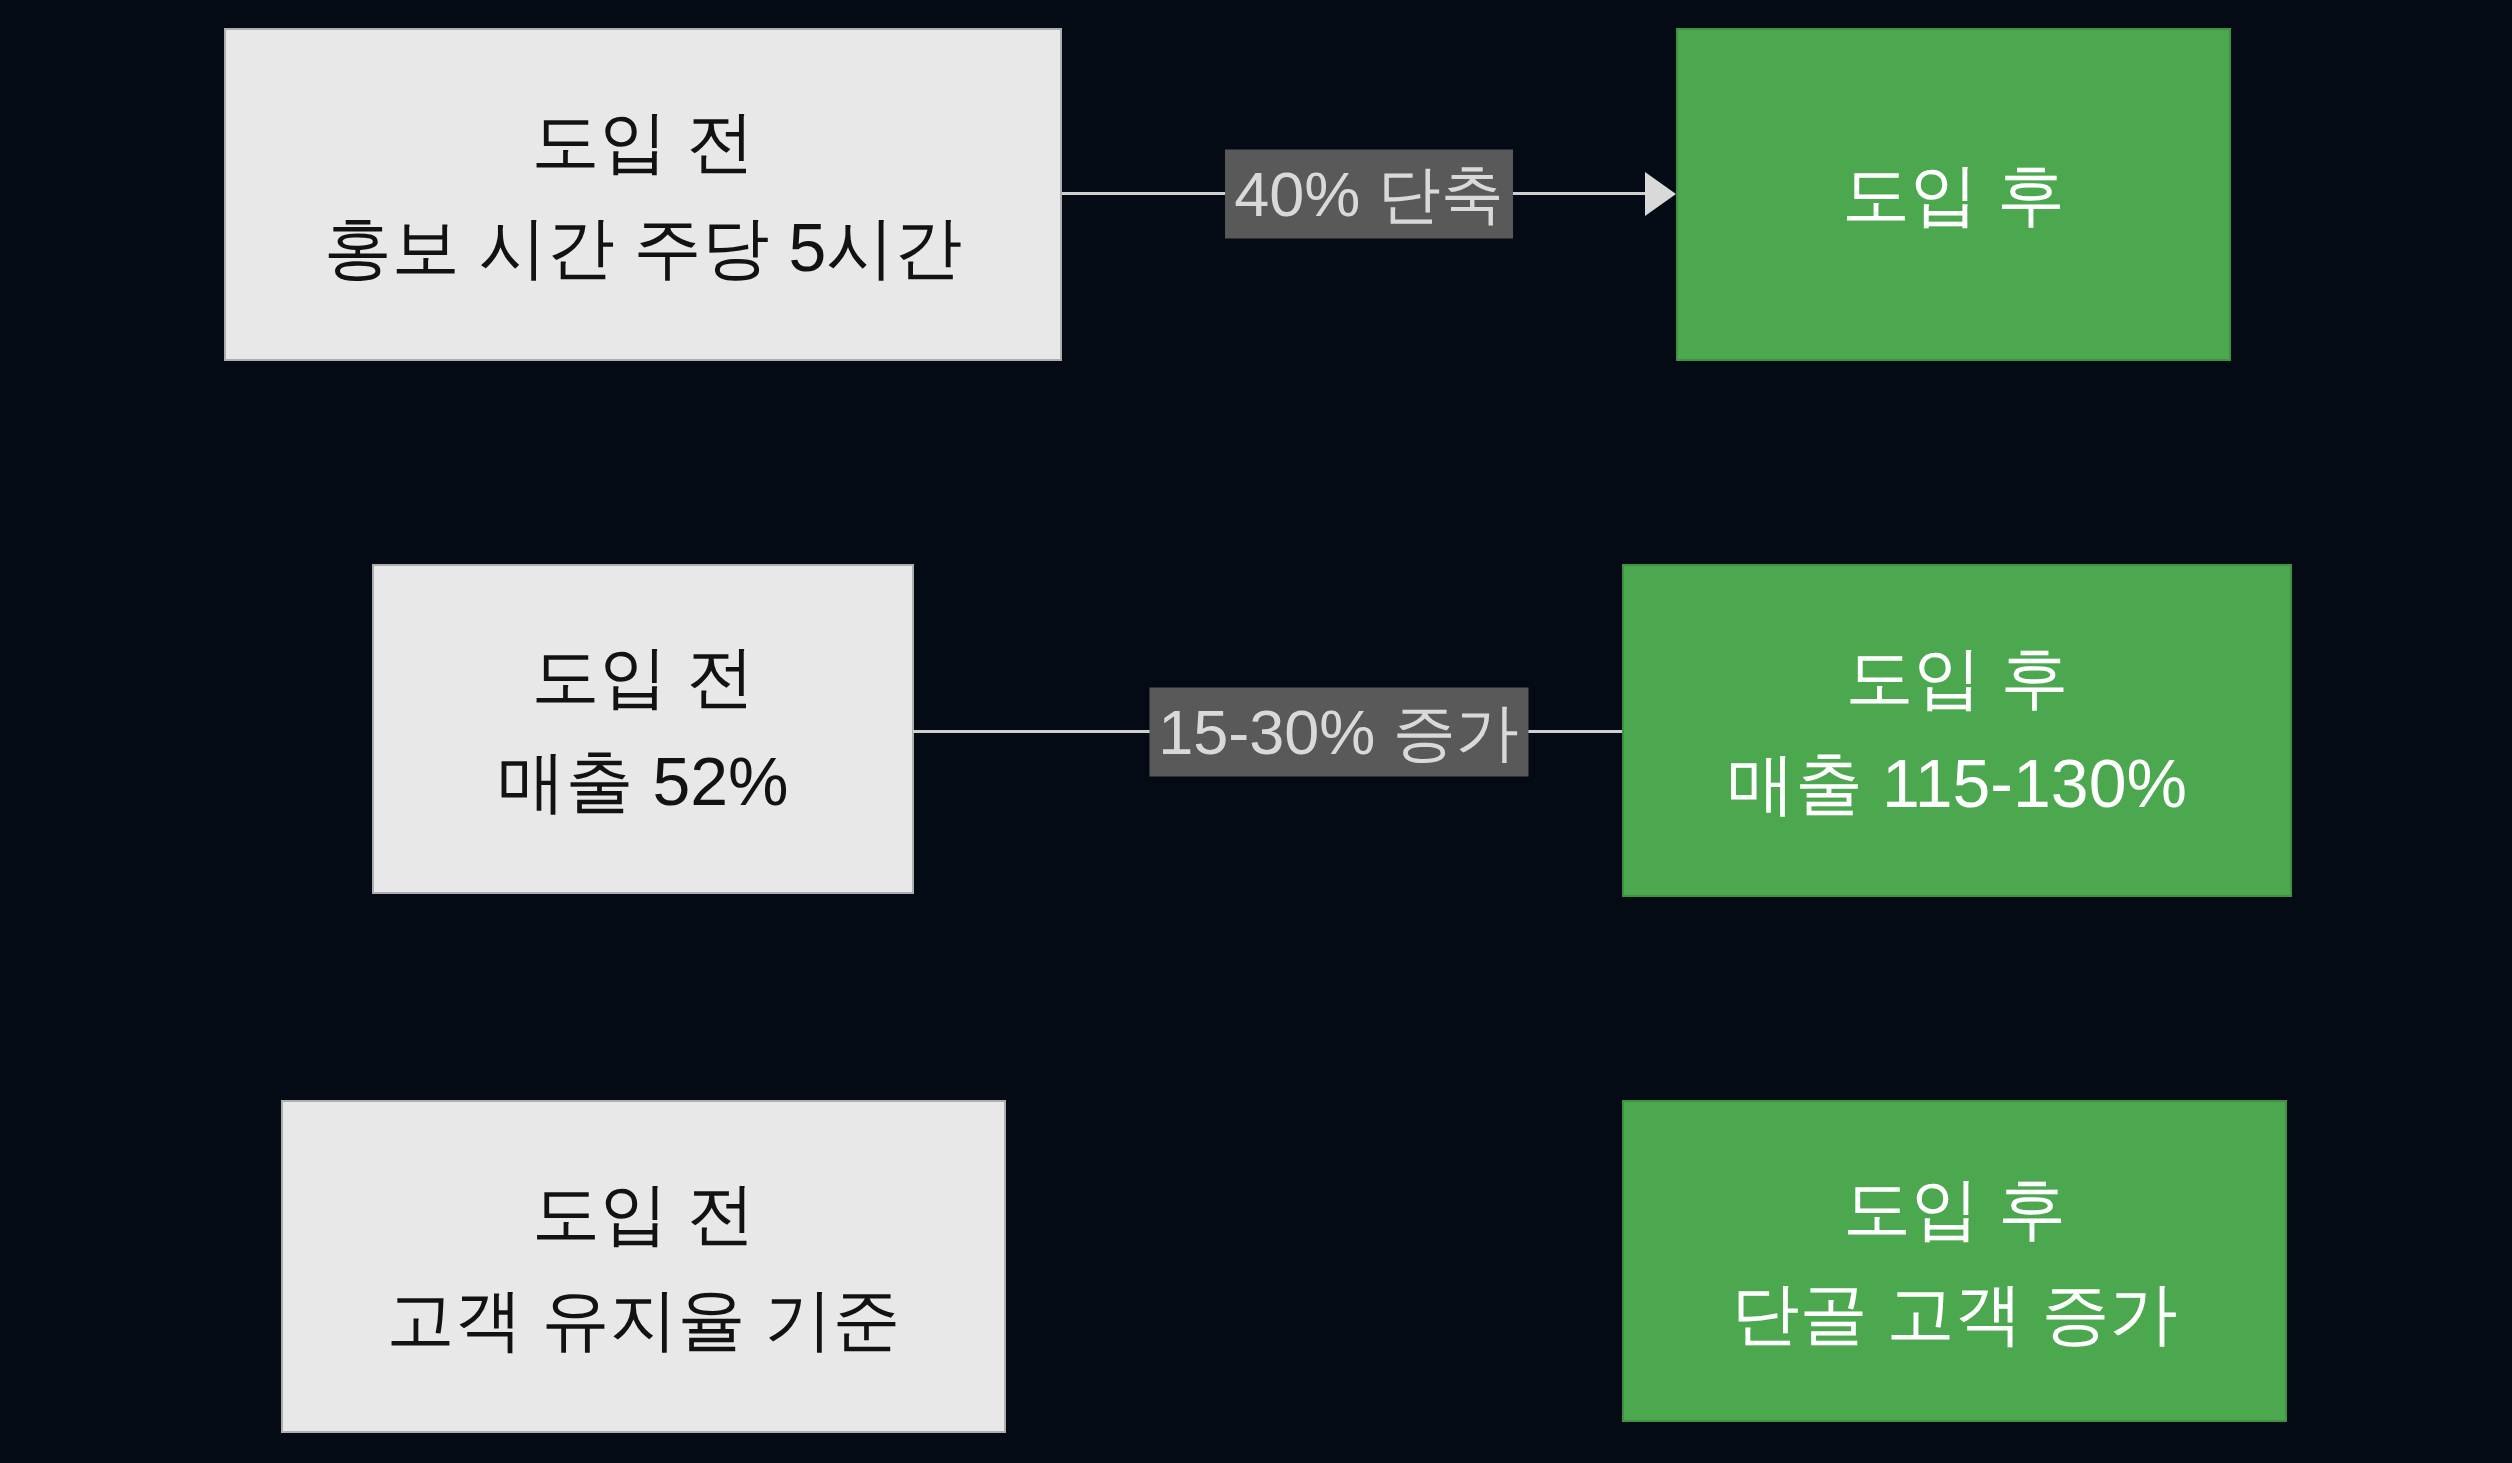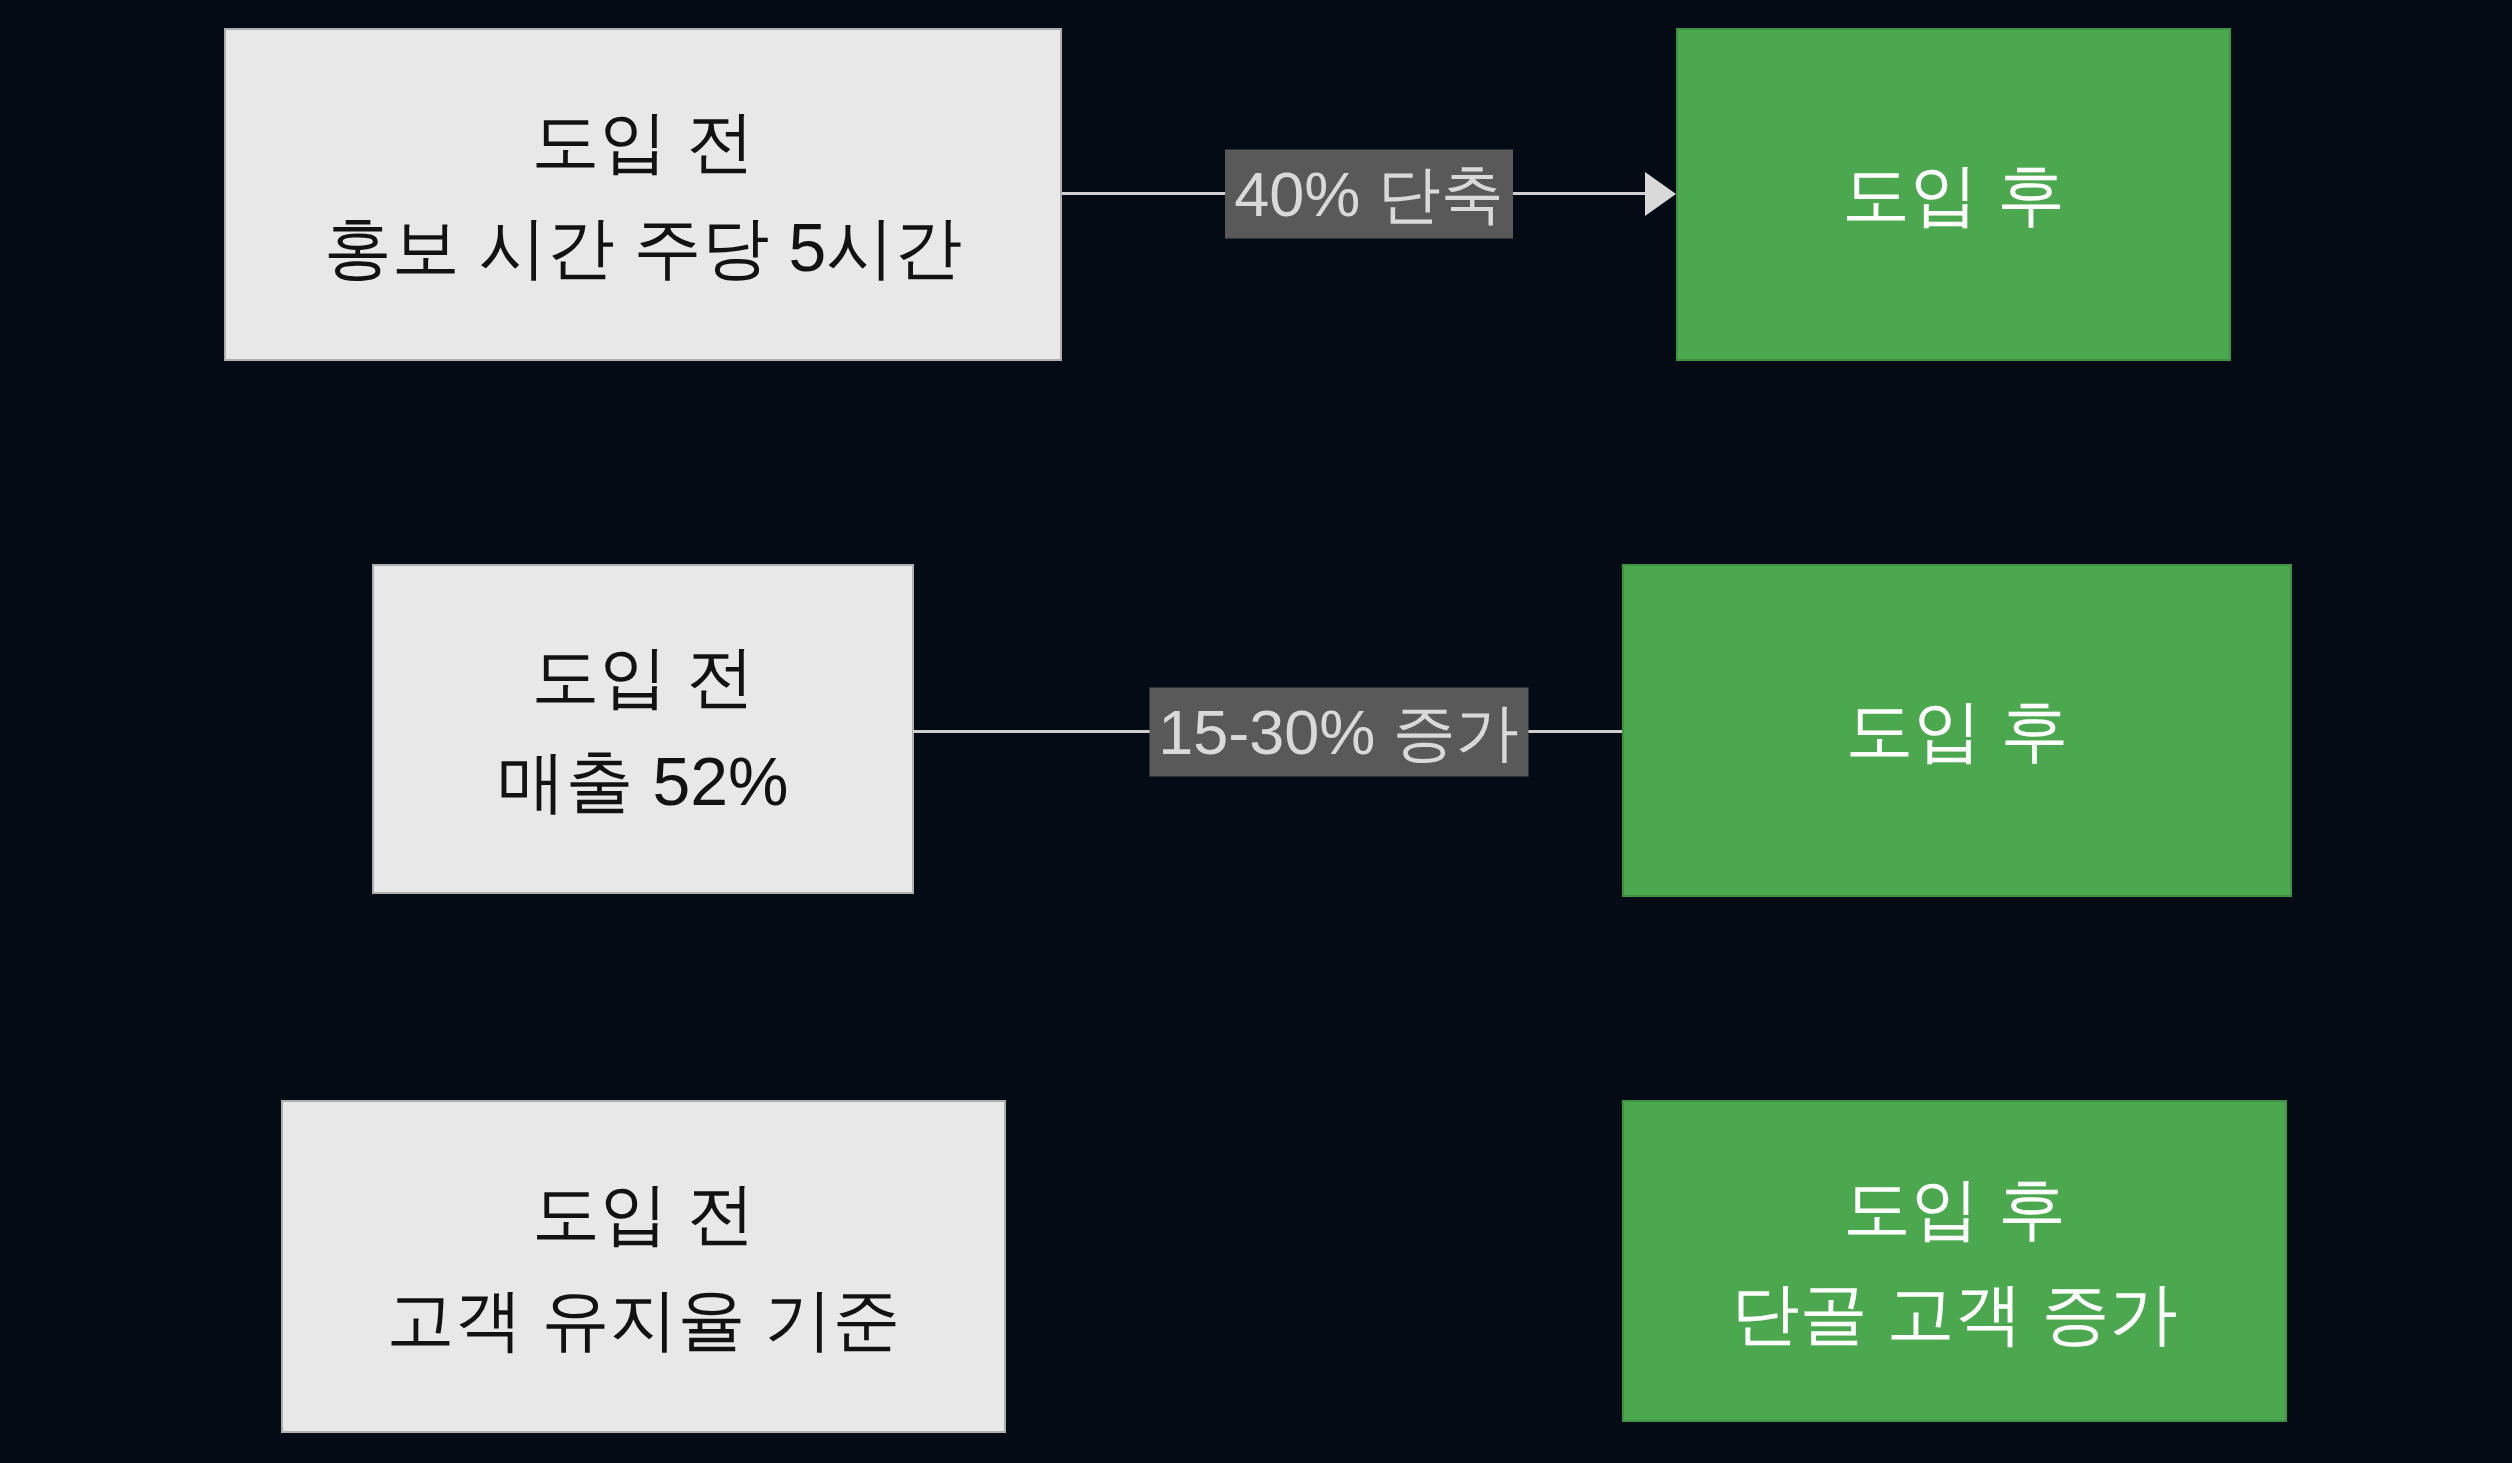--- a/index.html
+++ b/index.html
@@ -112,20 +112,21 @@
     <div>도입 전</div>
     <div>매출 52%</div>
   </div>
   <div class="connector r1-conn">
     <div class="line"></div>
     <div class="arrowhead"></div>
     <div class="change-label">15-30% 증가</div>
   </div>
   <div class="box after-box r1-after">
     <div>도입 후</div>
+    <div>매출 115-130%</div>
   </div>
 
   <div class="box before-box r2-before">
     <div>도입 전</div>
     <div>고객 유지율 기준</div>
   </div>
   <div class="box after-box r2-after">
     <div>도입 후</div>
     <div>단골 고객 증가</div>
   </div>

